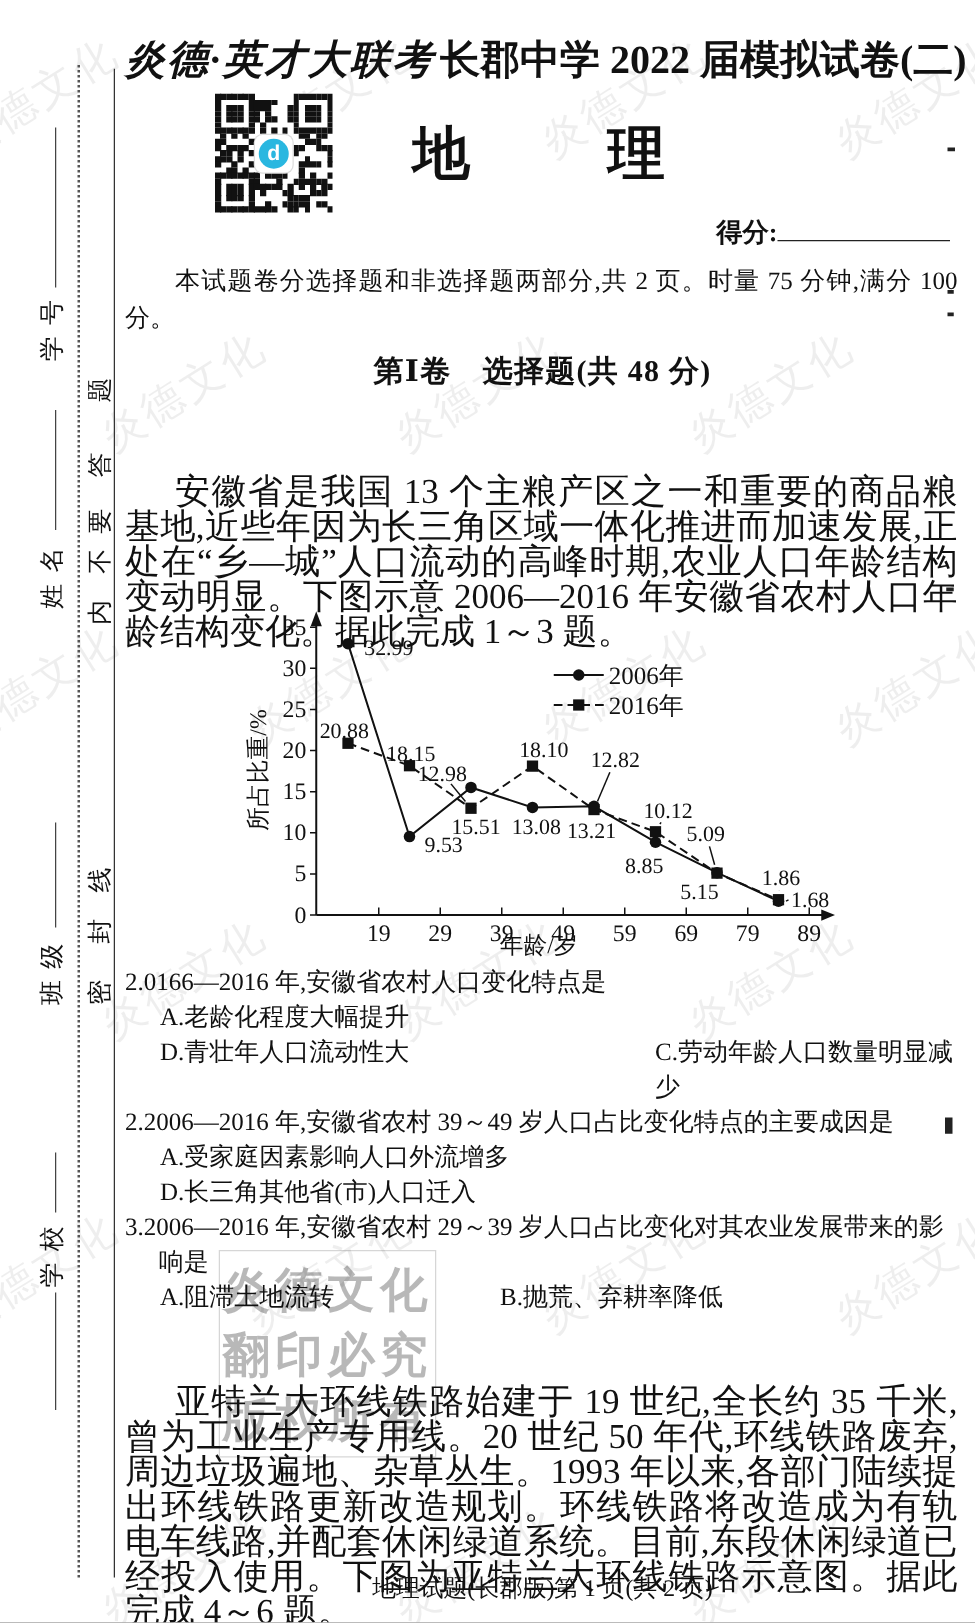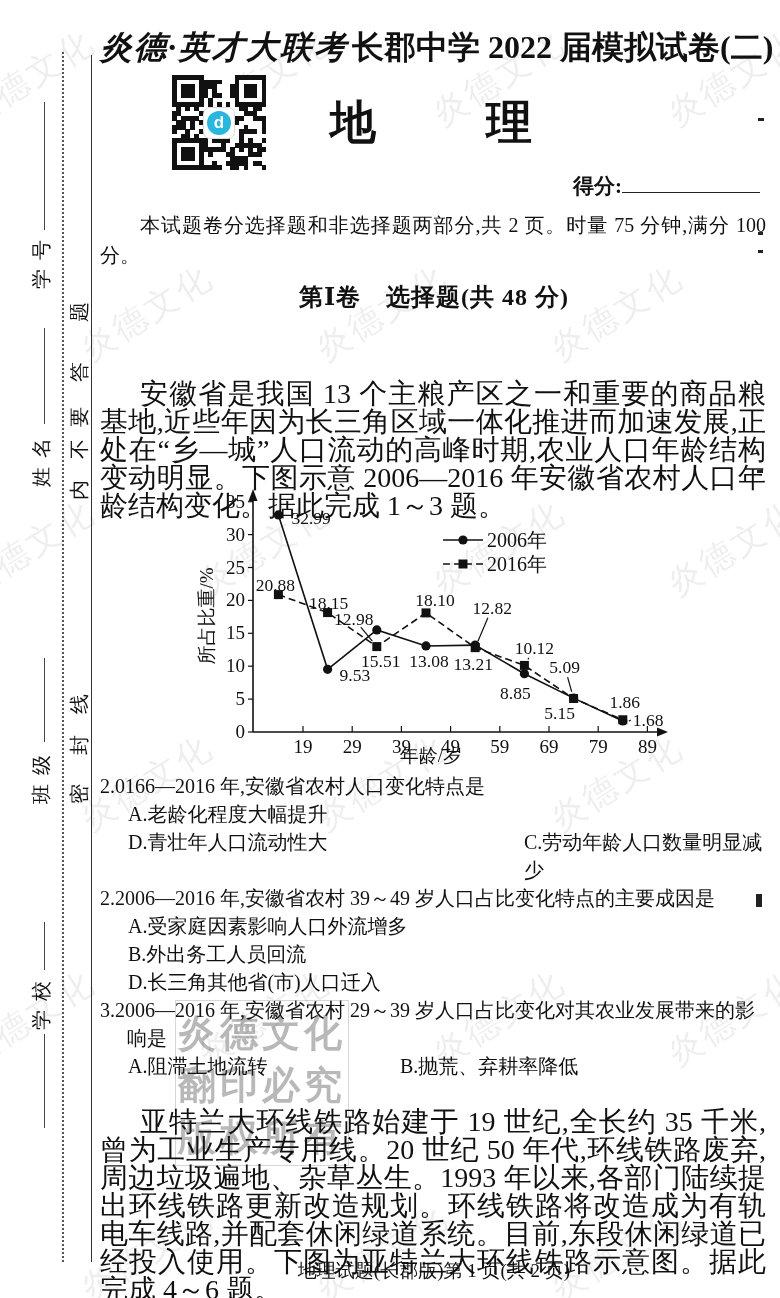--- a/index.html
+++ b/index.html
@@ -470,21 +470,20 @@
             <div class="opt o1">A.老龄化程度大幅提升</div>
           </div>
           <div class="opt-row">
             <div class="opt o2">D.青壮年人口流动性大</div>
             <div class="opt o1">C.劳动年龄人口数量明显减少</div>
           </div>
         </div>
         <div class="question">
           <div class="q-stem">2.2006—2016 年,安徽省农村 39～49 岁人口占比变化特点的主要成因是</div>
           <div class="opt">A.受家庭因素影响人口外流增多</div>
-          <div class="opt">B.外出务工人员回流</div>
           <div class="opt">D.长三角其他省(市)人口迁入</div>
         </div>
         <div class="question">
           <div class="q-stem">3.2006—2016 年,安徽省农村 29～39 岁人口占比变化对其农业发展带来的影响是</div>
           <div class="opt-row">
             <div class="opt o1">A.阻滞土地流转</div>
             <div class="opt o2">B.抛荒、弃耕率降低</div>
           </div>
         </div>
       </div>

